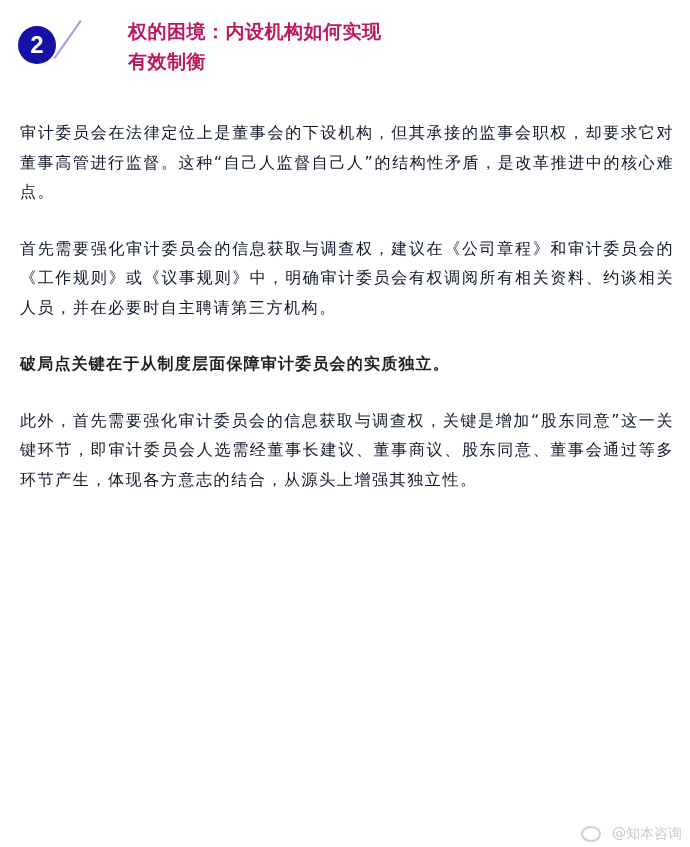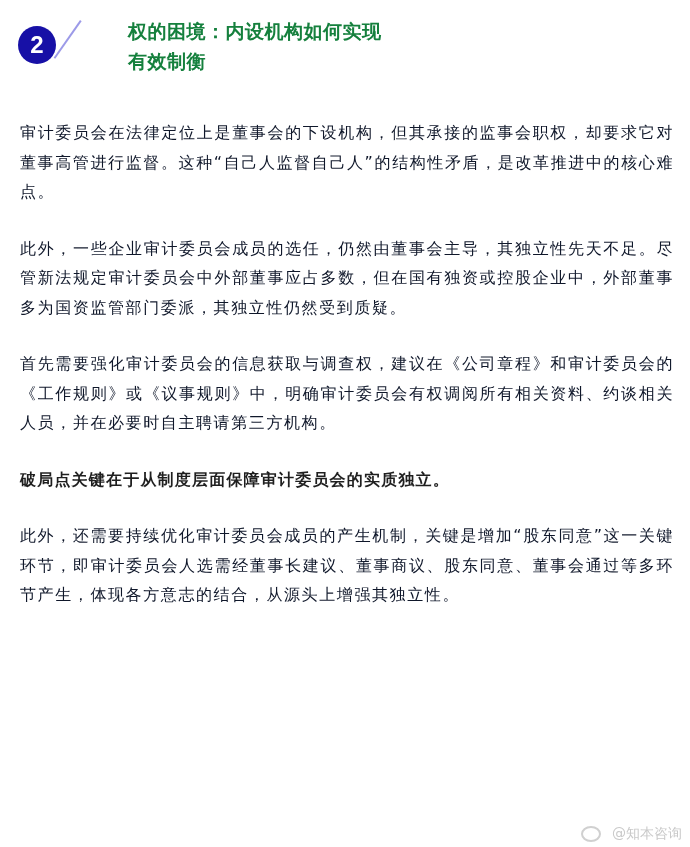--- a/index.html
+++ b/index.html
@@ -48,21 +48,21 @@
       transform-origin: top left;
       left: 80px;
     }
     .title {
       position: absolute;
       left: 128px;
       top: 16px;
       width: 300px;
       font-size: 19px;
       font-weight: bold;
-      color: #15803d;
+      color: #be185d;
       line-height: 30px;
       letter-spacing: 0.5px;
     }
     .content {
       position: absolute;
       left: 20px;
       top: 118px;
       width: 654px;
     }
     .para {
@@ -103,22 +103,21 @@
   <div class="badge">2</div>
   <div class="badge-slash"></div>
   <div class="title">
     <div>权的困境：内设机构如何实现</div>
     <div>有效制衡</div>
   </div>
 </div>
 
 <div class="content">
   <p class="para">审计委员会在法律定位上是董事会的下设机构，但其承接的监事会职权，却要求它对董事高管进行监督。这种“自己人监督自己人”的结构性矛盾，是改革推进中的核心难点。</p>
-  <p class="para">此外，一些企业审计委员会成员的选任，仍然由董事会主导，其独立性先天不足。尽管新法规定审计委员会中外部董事应占多数，但在国有独资或控股企业中，外部董事多为国资监管部门委派，其独立性仍然受到质疑。</p>
   <p class="para">首先需要强化审计委员会的信息获取与调查权，建议在《公司章程》和审计委员会的《工作规则》或《议事规则》中，明确审计委员会有权调阅所有相关资料、约谈相关人员，并在必要时自主聘请第三方机构。</p>
   <p class="para bold">破局点关键在于从制度层面保障审计委员会的实质独立。</p>
-  <p class="para">此外，还需要持续优化审计委员会成员的产生机制，关键是增加“股东同意”这一关键环节，即审计委员会人选需经董事长建议、董事商议、股东同意、董事会通过等多环节产生，体现各方意志的结合，从源头上增强其独立性。</p>
+  <p class="para">此外，首先需要强化审计委员会的信息获取与调查权，关键是增加“股东同意”这一关键环节，即审计委员会人选需经董事长建议、董事商议、股东同意、董事会通过等多环节产生，体现各方意志的结合，从源头上增强其独立性。</p>
 </div>
 
 <div class="watermark">
   <span class="weibo-icon"></span>
   <span>@知本咨询</span>
 </div>
 
 </body></html>

